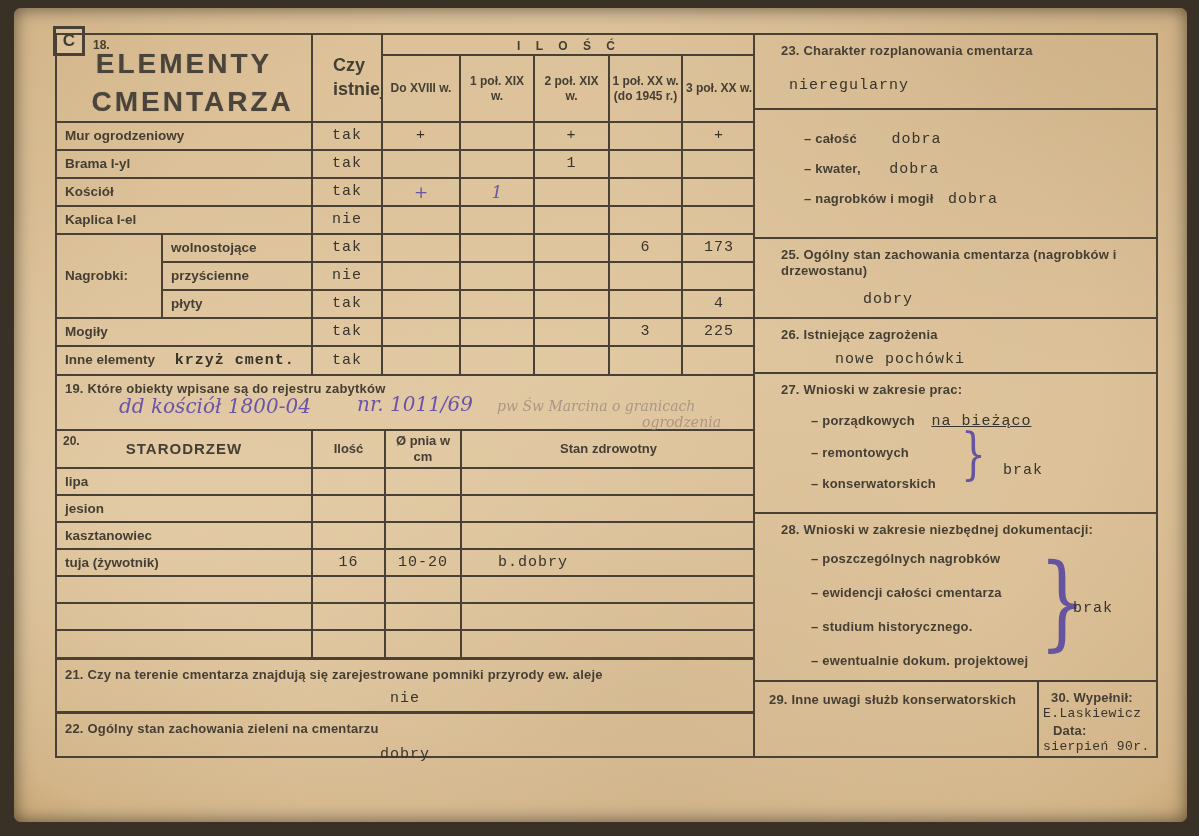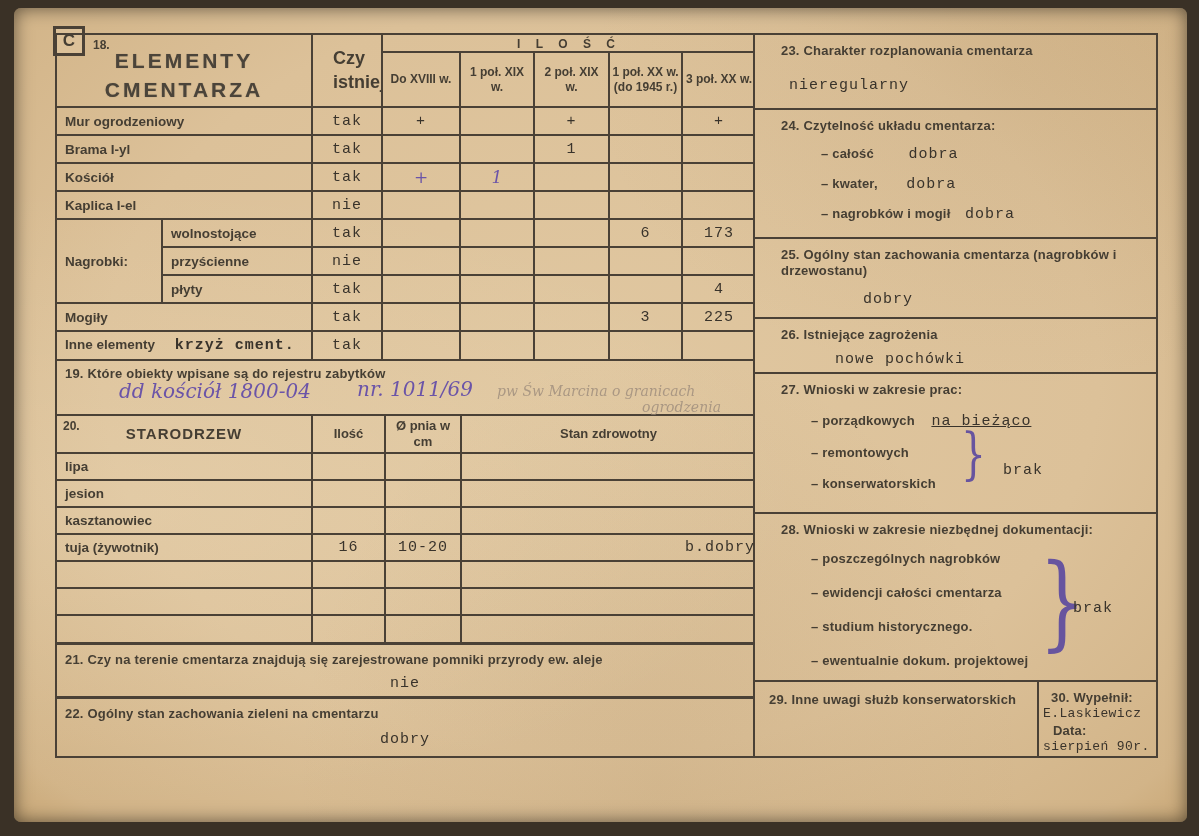--- a/index.html
+++ b/index.html
@@ -50,21 +50,21 @@
   }
 
   
   table{border-collapse:collapse;border-style:hidden;table-layout:fixed;width:698px;}
   td{border:2px solid var(--line);overflow:hidden;}
   .tbl-elements{height:324px;}
   .tbl-elements .qty-strip{height:17px;text-align:center;font-size:12px;font-weight:700;letter-spacing:6px;color:var(--ink);padding-top:2px;}
   .tbl-elements .period{height:55px;text-align:center;vertical-align:middle;font-size:12px;font-weight:600;color:var(--ink);line-height:1.25;padding:0 2px;}
   .title-cell{position:relative;vertical-align:middle;}
   .form-no{position:absolute;top:3px;left:36px;font-size:12px;font-weight:700;color:var(--ink);}
-  .big-title{width:185px;margin:10px auto 0;text-align:center;font-weight:700;font-size:21px;line-height:1.35;letter-spacing:3px;color:#4b443a;text-shadow:0 0 1px rgba(75,68,58,.4);}
+  .big-title{width:185px;margin:10px auto 0;text-align:center;font-weight:700;font-size:28px;line-height:1.35;letter-spacing:3px;color:#4b443a;text-shadow:0 0 1px rgba(75,68,58,.4);}
   .exists-cell{text-align:center;vertical-align:middle;font-size:18px;font-weight:600;color:var(--ink);line-height:1.3;padding:0 20px;}
   .tbl-elements tr.data{height:28px;}
   .lbl{padding-left:8px;vertical-align:middle;font-size:13.5px;font-weight:600;color:var(--ink);}
   .val{text-align:center;vertical-align:middle;}
   .ex{text-align:center;vertical-align:middle;}
   .hwv{font-family:"DejaVu Serif",serif;font-style:italic;color:var(--hand);font-size:17px;letter-spacing:0;}
   .inline-ans{margin-left:16px;}
 
   
   .s19{height:55px;border-top:2px solid var(--line);position:relative;}
@@ -74,41 +74,41 @@
   .s19 .pen1{position:absolute;left:440px;top:22px;font-size:14px;}
   .s19 .pen2{position:absolute;left:585px;top:38px;font-size:14px;}
 
   
   .tbl-trees{height:227px;border-top:2px solid var(--line);}
   .tbl-trees .head{height:38px;text-align:center;vertical-align:middle;font-size:13px;font-weight:600;color:var(--ink);line-height:1.2;}
   .tree-title-cell{position:relative;}
   .tree-no{position:absolute;top:3px;left:6px;font-size:12px;font-weight:700;color:var(--ink);}
   .tree-title{font-size:15px;font-weight:700;letter-spacing:1px;}
   .tbl-trees tr.data{height:27px;}
-  .tbl-trees .health{text-align:right;padding-left:18px;}
+  .tbl-trees .health{text-align:left;padding-left:36px;}
 
   
   .s21{height:54px;border-top:3px solid var(--line);position:relative;}
   .s22{flex:1;border-top:3px solid var(--line);position:relative;}
   .s21 .lab,.s22 .lab{position:absolute;top:7px;left:8px;}
   .center-ans{position:absolute;left:0;right:0;text-align:center;}
 
   
   .rsec{border-bottom:2px solid var(--line);position:relative;padding:8px 10px 0 26px;}
   .rsec:last-child{border-bottom:none;}
   .s23{height:75px;}
   .s24{height:129px;}
   .s25{height:80px;}
   .s26{height:55px;}
   .s27{height:140px;}
   .s28{height:168px;}
   .s2930{flex:1;display:flex;flex-direction:row;padding:0;}
   .rsec .lab{display:block;}
   .s23 .ans{position:absolute;left:34px;top:42px;}
-  .s24 .item{margin-left:40px;line-height:28px;}
+  .s24 .item{margin-left:23px;line-height:28px;}
   .s24 .item:first-of-type{margin-top:6px;}
   .s25 .lab{width:360px;line-height:1.25;}
   .s25 .ans{position:absolute;left:108px;top:52px;}
   .s26 .ans{position:absolute;left:80px;top:32px;}
   .s27 .item,.s28 .item{margin-left:30px;}
   .s27 .item{line-height:30px;}
   .s27 .item:first-of-type{margin-top:8px;}
   .s28 .item{line-height:34px;}
   .s28 .item:first-of-type{margin-top:5px;}
   .vinline{margin-left:12px;text-decoration:underline;}
@@ -334,21 +334,20 @@
     </div>
 
     <div class="right">
 
       <div class="rsec s23">
         <span class="lab p">23. Charakter rozplanowania cmentarza</span>
         <span class="ans t">nieregularny</span>
       </div>
 
       <div class="rsec s24">
-        <span class="lab p">24. Czytelność układu cmentarza:</span>
         <div class="item">
           <span class="p">– całość</span>
           <span class="t" style="margin-left:30px;">dobra</span>
         </div>
         <div class="item">
           <span class="p">– kwater,</span>
           <span class="t" style="margin-left:24px;">dobra</span>
         </div>
         <div class="item">
           <span class="p">– nagrobków i mogił</span>

